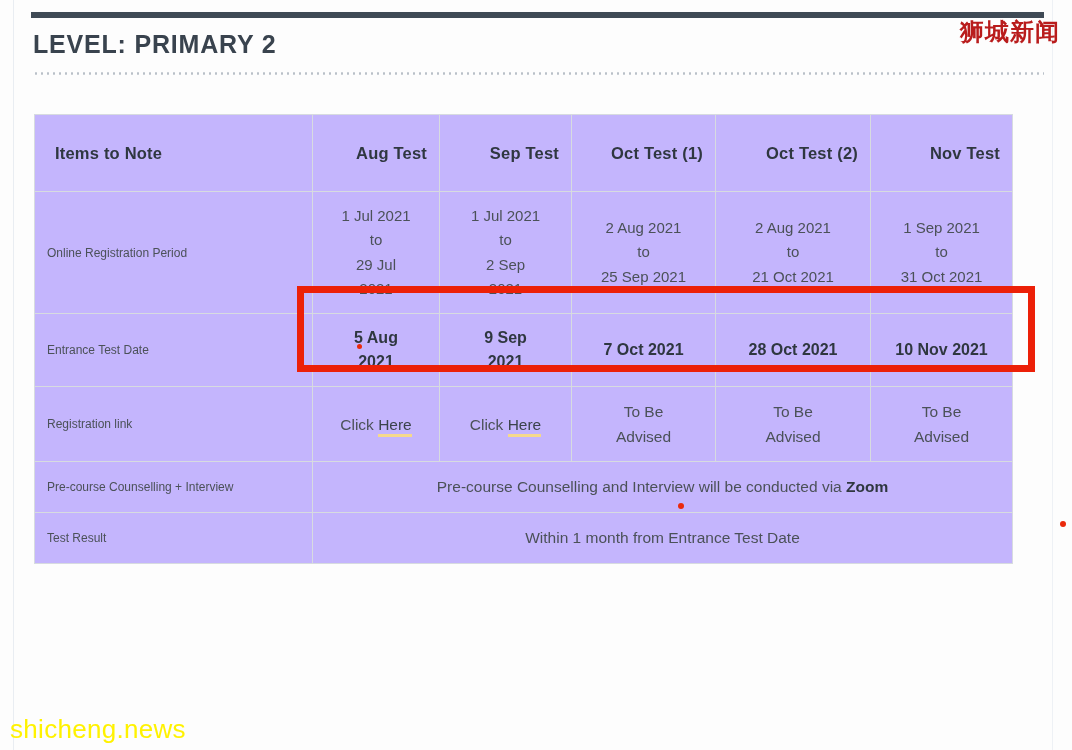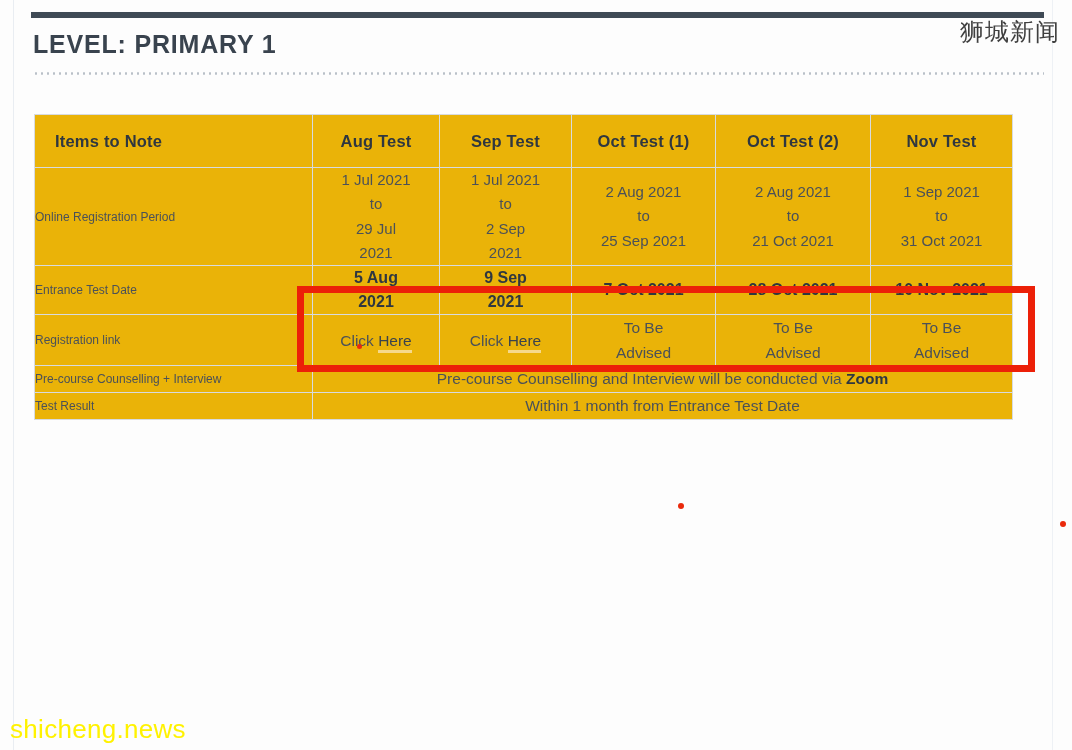--- a/index.html
+++ b/index.html
@@ -77,39 +77,39 @@
     width: 978px;
   }
   table.sched {
     border-collapse: collapse;
     width: 978px;
     table-layout: fixed;
     background: #ffffff;
   }
   table.sched td, table.sched th {
     border: 1px solid #d7dbe0;
-    background: #eab308;
+    background: #c4b5fd;
     vertical-align: middle;
-    padding: 0;
+    padding: 12px;
   }
 
   
   col.c-item { width: 278px; }
   col.c-aug  { width: 127px; }
   col.c-sep  { width: 132px; }
   col.c-oct1 { width: 144px; }
   col.c-oct2 { width: 155px; }
   col.c-nov  { width: 142px; }
 
   th.hd {
     height: 52px;
     font-size: 16.5px;
     font-weight: bold;
     color: #2f3740;
-    text-align: center;
+    text-align: right;
     letter-spacing: 0.2px;
   }
   th.hd.left {
     text-align: left;
     padding-left: 20px;
   }
 
   td.rowlabel {
     font-size: 12px;
     color: #4b5158;
@@ -174,22 +174,22 @@
   }
   .red-dot.d1 { left: 357px; top: 344px; width: 5px; height: 5px; }
   .red-dot.d2 { left: 678px; top: 503px; }
   .red-dot.d3 { left: 1060px; top: 521px; }
 
   
   .wm-cn {
     position: absolute;
     right: 12px; top: 16px;
     font-size: 24px;
-    font-weight: normal;
-    color: #404040;
+    font-weight: bold;
+    color: #b91c1c;
     letter-spacing: 1px;
     white-space: nowrap;
   }
   .wm-en {
     position: absolute;
     left: 10px; top: 714px;
     font-size: 26px;
     color: #fff200;
     letter-spacing: 0.3px;
     white-space: nowrap;
@@ -198,21 +198,21 @@
 </head>
 <body>
 
 <div id="page">
 
   <div class="gutter-left"></div>
   <div class="gutter-right"></div>
 
   <div class="top-rule"></div>
 
-  <div class="page-title">LEVEL: PRIMARY 1</div>
+  <div class="page-title">LEVEL: PRIMARY 2</div>
 
   <div class="dotted-divider"></div>
 
   <div class="tbl-wrap">
     <table class="sched">
       <colgroup>
         <col class="c-item">
           <col class="c-aug">
           <col class="c-sep">
         <col class="c-oct1">

